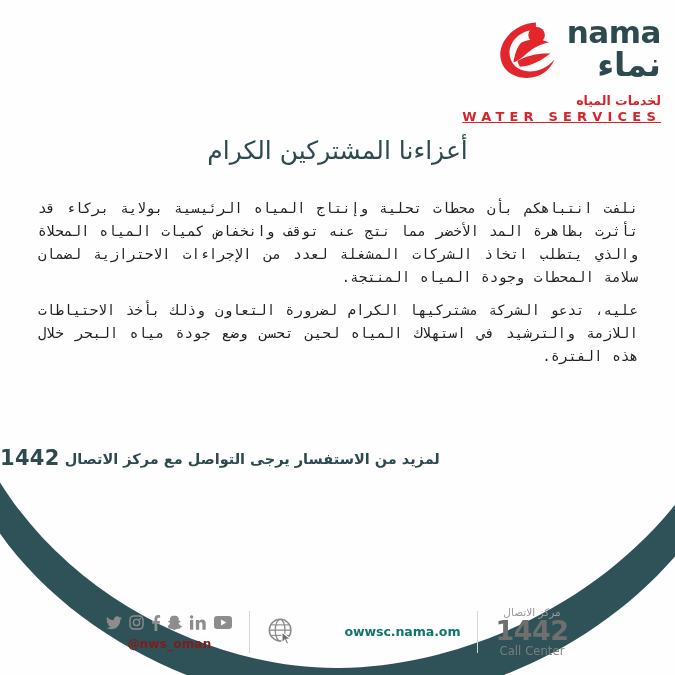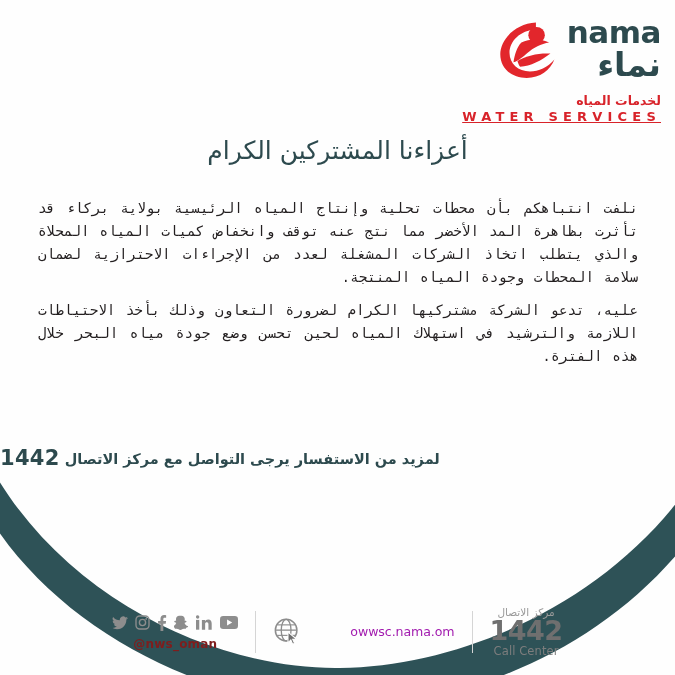--- a/index.html
+++ b/index.html
@@ -201,22 +201,22 @@
     margin-top: 4px;
     letter-spacing: 0.2px;
   }
   #web-cell {
     flex-direction: row;
     gap: 3px;
     align-items: center;
   }
   #web-url {
     font-size: 12.6px;
-    font-weight: 400;
-    color: #a21caf;
+    font-weight: 700;
+    color: #0f766e;
     letter-spacing: -0.1px;
     margin-left: 44px;
   }
   #callcenter-cell { gap: 0; line-height: 1; }
   #cc-ar {
     font-size: 10.5px;
     color: #9a9a9a;
     direction: rtl;
     letter-spacing: 0.2px;
   }

